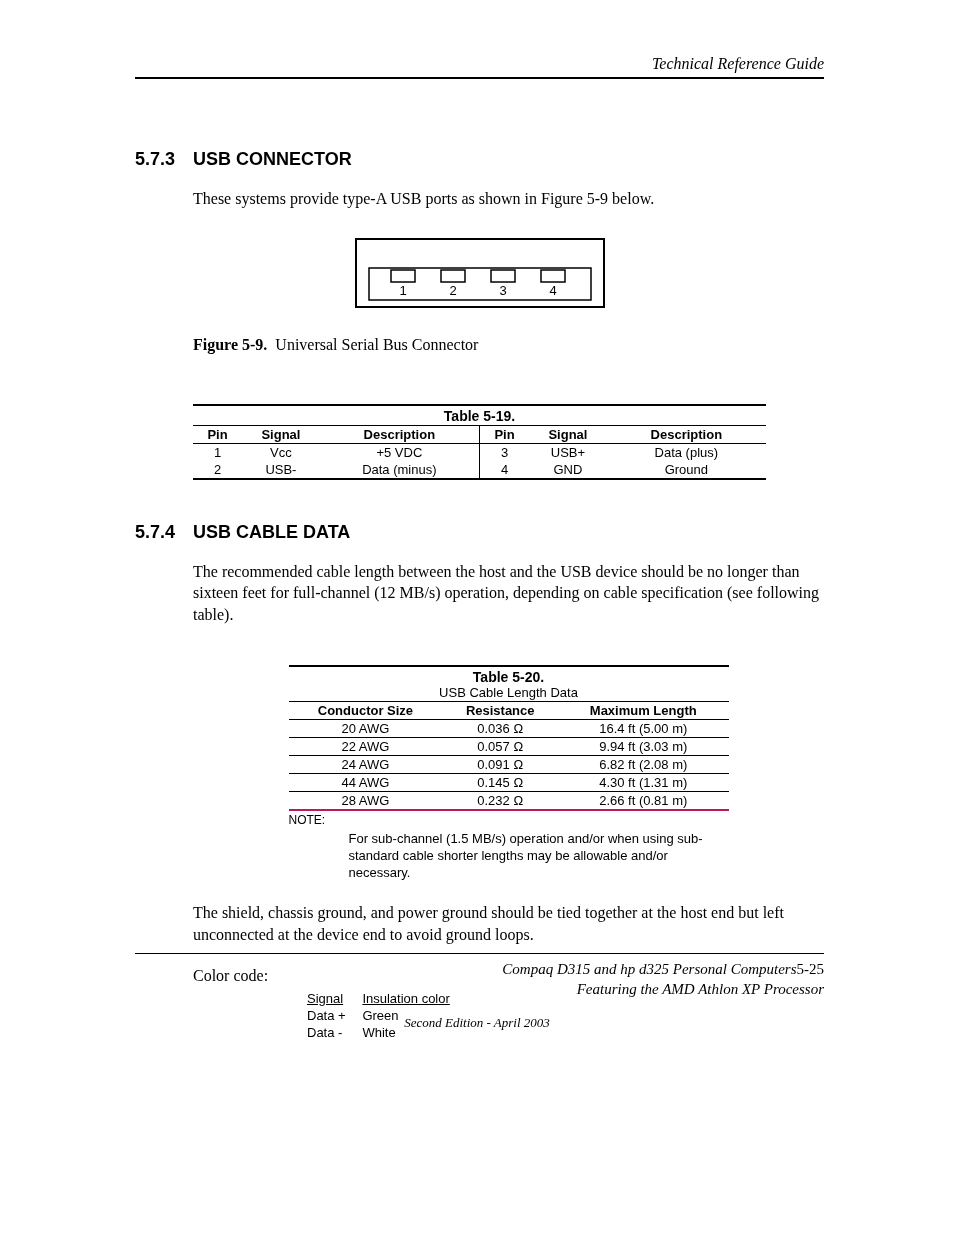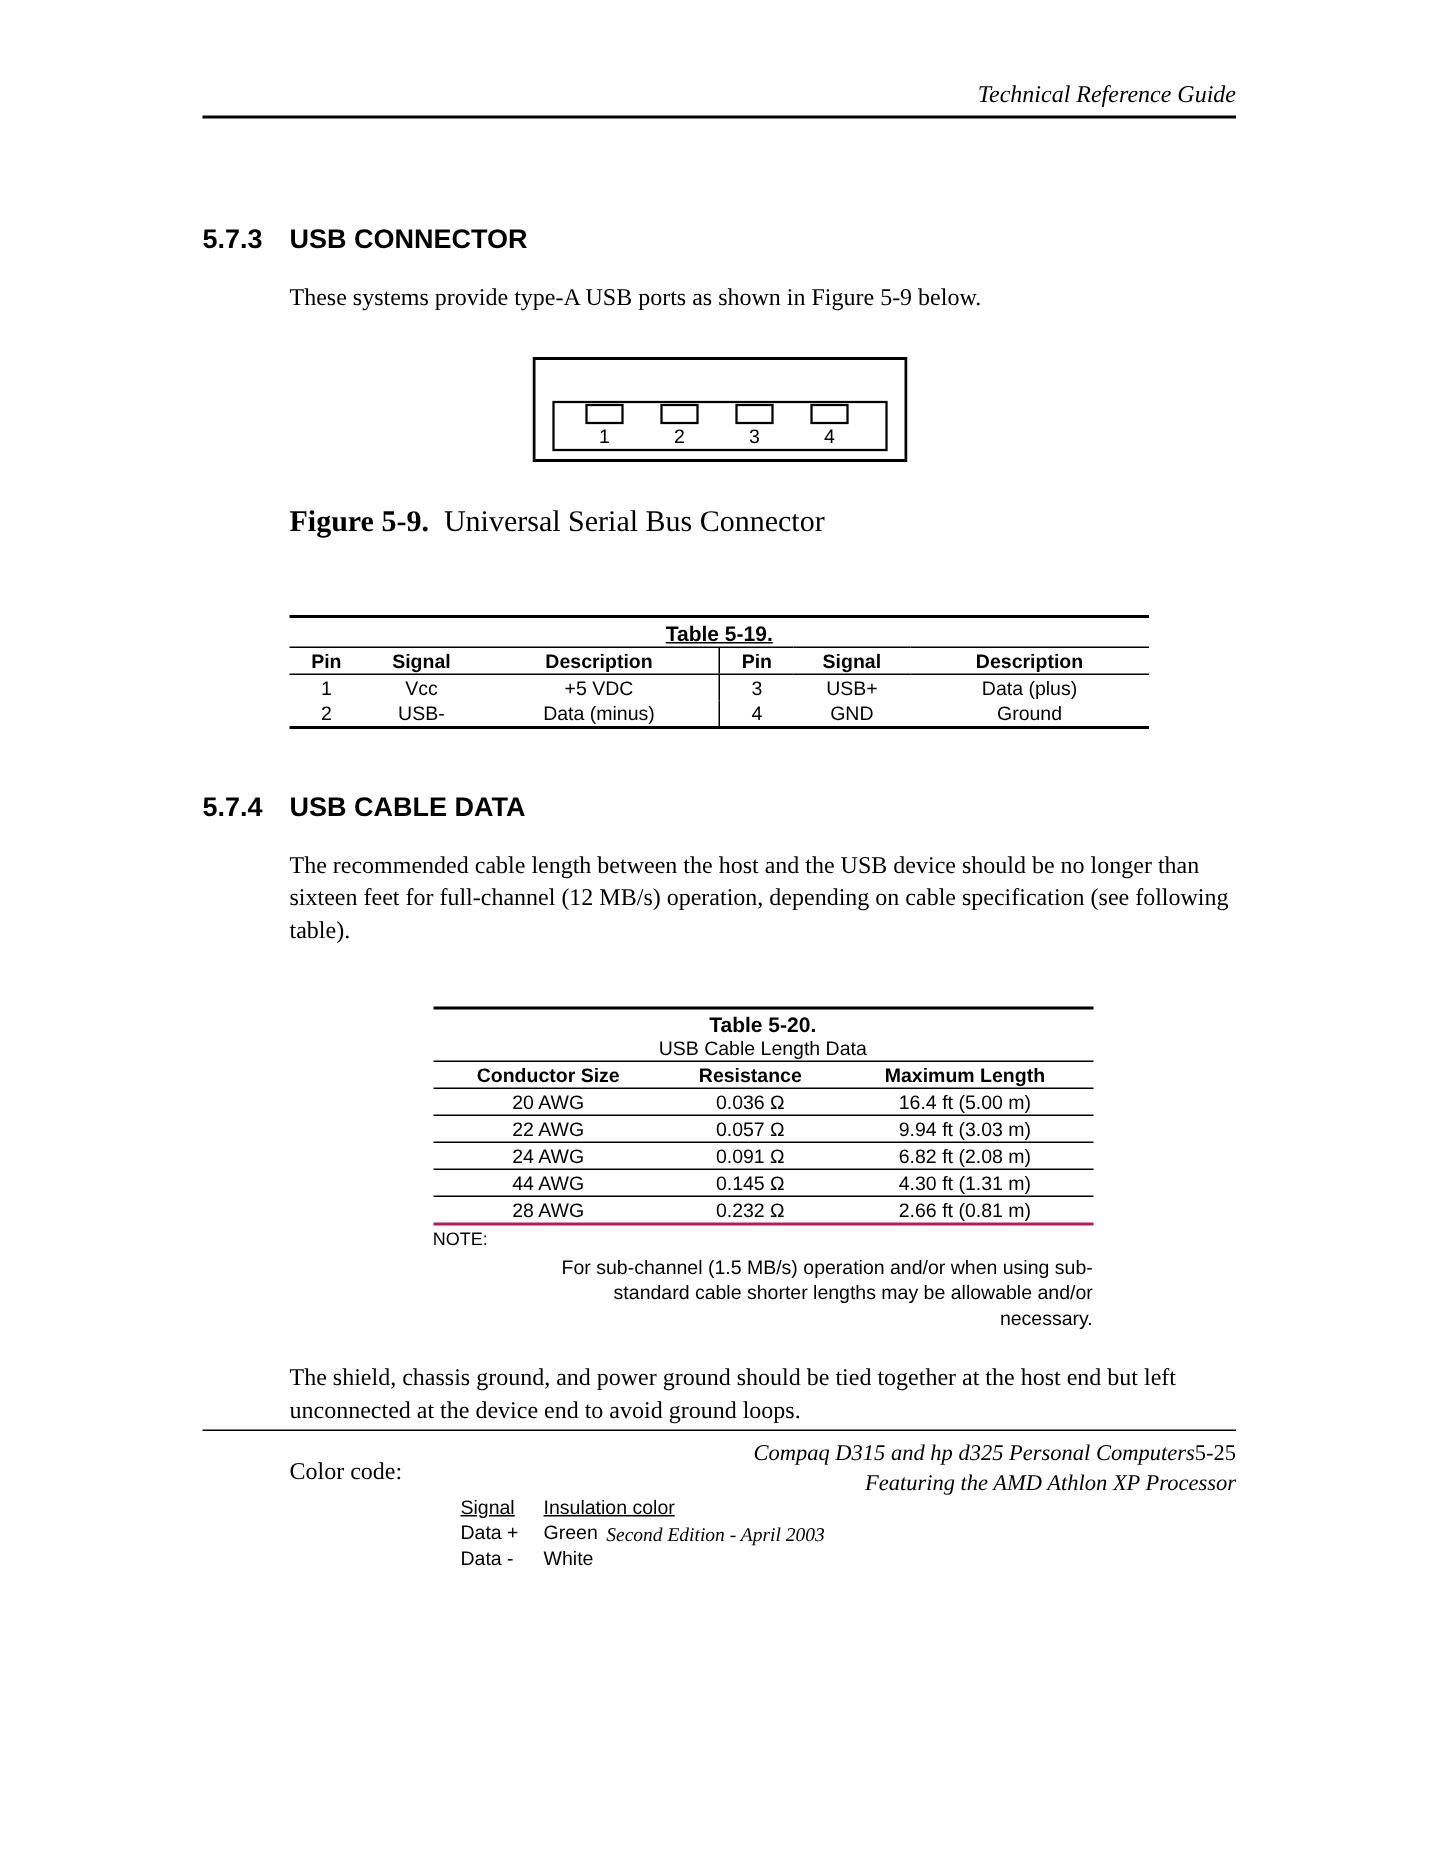--- a/index.html
+++ b/index.html
@@ -43,37 +43,37 @@
     line-height: 1.35;
   }
   .figure-wrap {
     text-align: center;
     margin: 28px 0 20px 0;
   }
   .connector-svg {
     display: inline-block;
   }
   .figure-caption {
-    font-size: 20px;
+    font-size: 16px;
     margin-left: 58px;
     margin-top: 24px;
   }
   .figure-caption .label { font-weight: bold; }
   
   .pinout-table {
     margin: 50px 58px 0 58px;
     font-family: Arial, Helvetica, sans-serif;
     font-size: 13px;
   }
   .pinout-table .top-rule { border-top: 2px solid #000; }
   .pinout-caption {
     text-align: center;
     padding: 2px 0 1px 0;
   }
-  .pinout-caption .tnum { font-weight: bold; font-size: 14px; text-decoration: underline; }
+  .pinout-caption .tnum { font-weight: bold; font-size: 14px; }
   table.pinout {
     width: 100%;
     border-collapse: collapse;
   }
   table.pinout th, table.pinout td {
     text-align: center;
     padding: 1px 6px;
     font-weight: normal;
   }
   table.pinout thead th {
@@ -116,21 +116,20 @@
     font-family: Arial, Helvetica, sans-serif;
     font-size: 12px;
     margin-top: 2px;
   }
   .note-text {
     font-family: Arial, Helvetica, sans-serif;
     font-size: 13px;
     margin-left: 60px;
     margin-top: 4px;
     line-height: 1.3;
-    text-align: right;
   }
   .color-code-label {
     font-size: 16px;
     margin-left: 58px;
     margin-top: 22px;
   }
   .color-code-table {
     font-family: Arial, Helvetica, sans-serif;
     font-size: 13px;
     margin-left: 170px;

